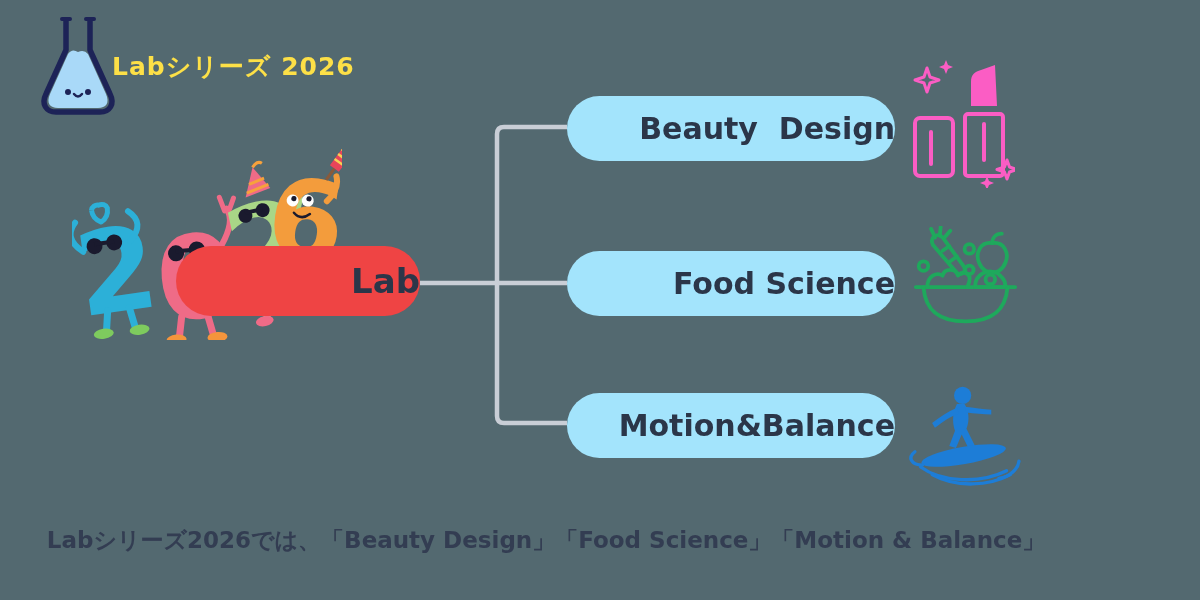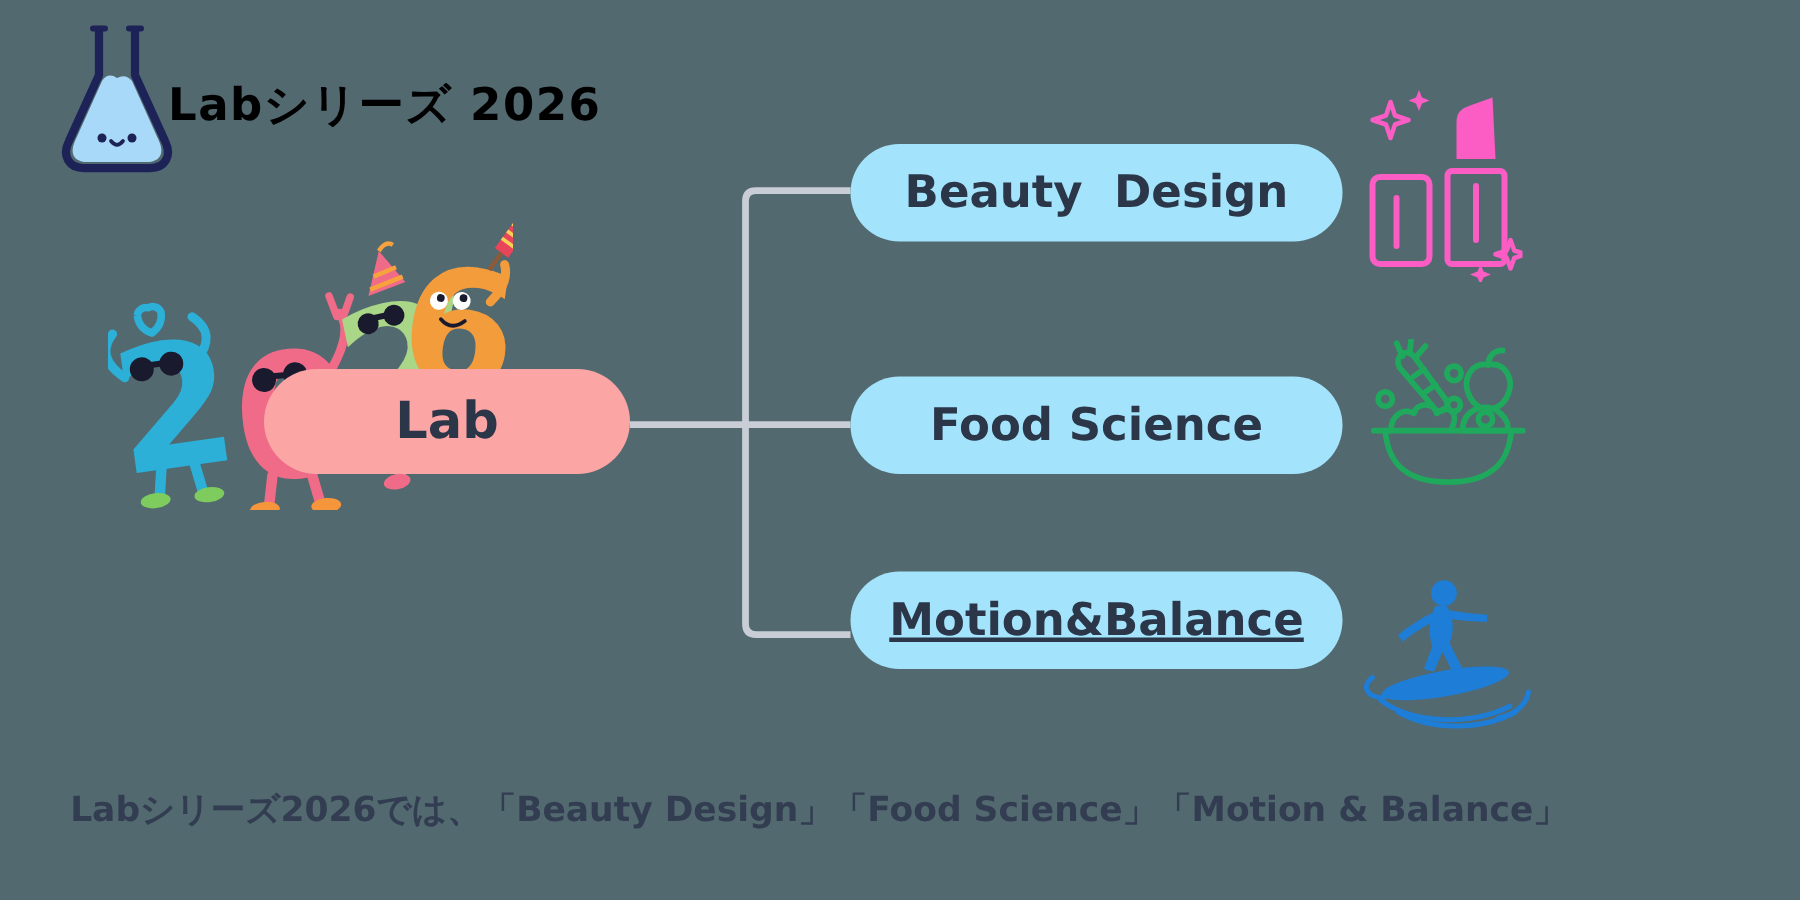--- a/index.html
+++ b/index.html
@@ -5,38 +5,38 @@
   html,body{margin:0;padding:0;}
   body{
     width:1200px;height:600px;position:relative;overflow:hidden;
     background:#536970;
     font-family:"DejaVu Sans","Liberation Sans",sans-serif;
   }
   .abs{position:absolute;}
   
   .header-title{
     left:112px;top:50px;
-    font-size:30px;font-weight:bold;color:#000000;letter-spacing:1px;
+    font-size:25px;font-weight:bold;color:#fde047;letter-spacing:1px;
   }
   
   .pill{
-    display:flex;align-items:center;justify-content:center;
+    display:flex;align-items:center;justify-content:flex-end;
     font-weight:bold;color:#2b3649;
   }
   .root-pill{
     left:176px;top:246px;width:244px;height:70px;border-radius:35px;
-    background:#fca5a5;font-size:34px;
+    background:#ef4444;font-size:34px;
   }
   .branch-pill{
     left:567px;width:328px;height:65px;border-radius:33px;
     background:#a3e4fc;font-size:30px;white-space:pre;
   }
   .branch-0{top:96px;}
   .branch-1{top:251px;}
-  .branch-2{top:381px;text-decoration:underline;}
+  .branch-2{top:393px;}
   
   .caption{
     left:0;top:524px;width:1092px;text-align:center;
     color:#333d52;font-weight:bold;font-size:23px;line-height:33px;
   }
   svg{display:block;}
 </style>
 </head>
 <body>
 

